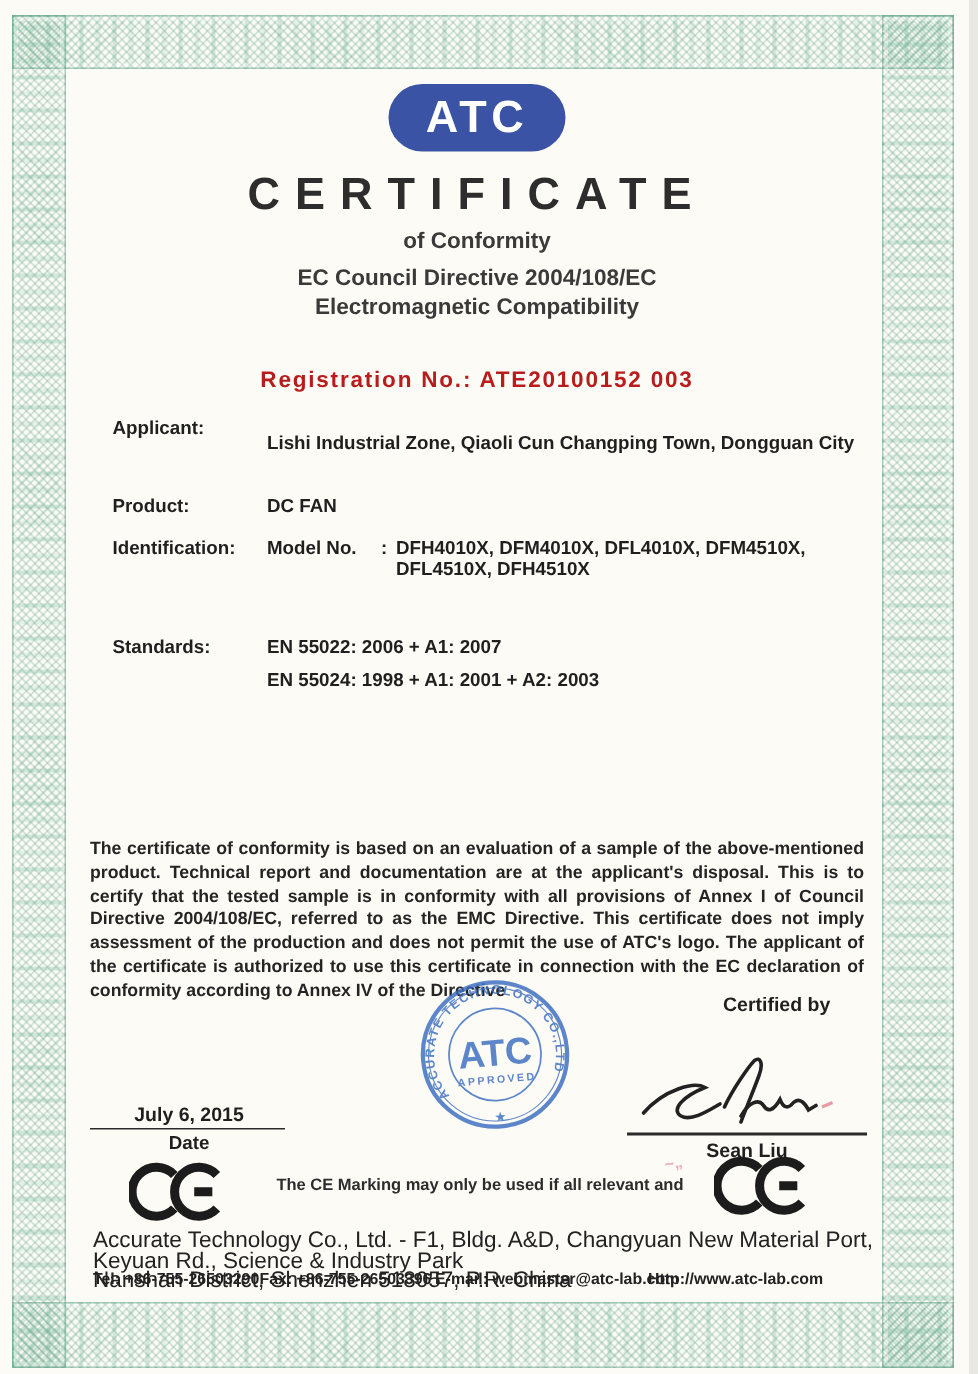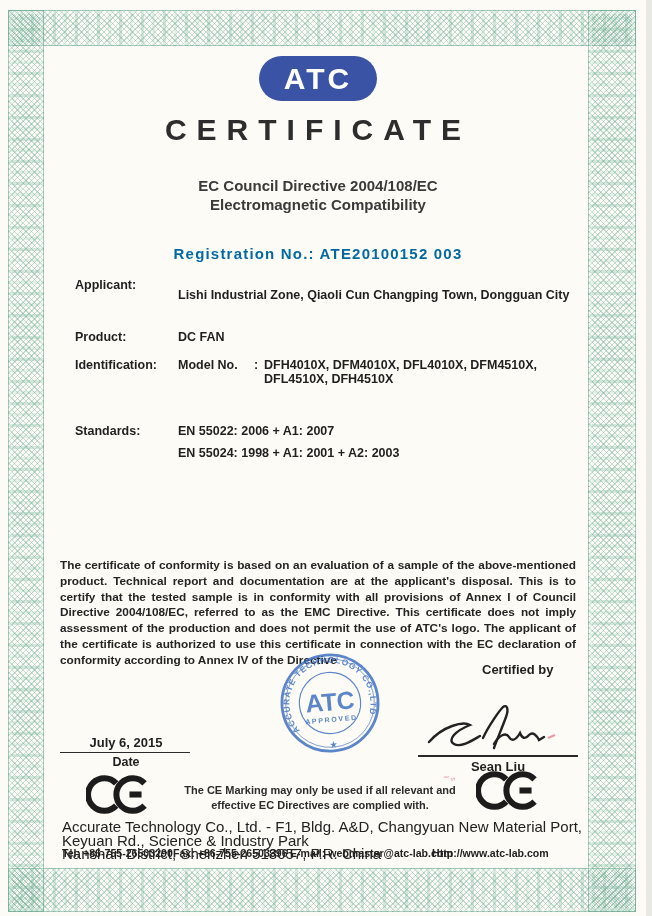--- a/index.html
+++ b/index.html
@@ -33,21 +33,21 @@
   .band.right{right:16px;top:10px;bottom:4px;width:46px;}
   .edge-strip{position:absolute;right:0;top:0;bottom:0;width:6px;background:#e9e9e4;}
   
   .center-zone{position:absolute;left:40px;right:56px;text-align:center;}
   .logo-pill{
     display:inline-block;width:118px;height:45px;line-height:45px;border-radius:23px;
     background:#3b53a4;color:#ffffff;font-weight:700;font-size:30px;letter-spacing:3px;
   }
   .title{font-size:30px;font-weight:700;letter-spacing:10px;color:#2d2d2d;}
   .subtitle,.dir1,.dir2{font-size:15px;font-weight:700;color:#3a3a3a;}
-  .registration{font-size:15px;font-weight:700;letter-spacing:1.2px;color:#0369a1;}
+  .registration{font-size:15px;font-weight:700;letter-spacing:1.2px;color:#b91c1c;}
   
   .lbl{position:absolute;left:75px;font-size:12.5px;font-weight:700;}
   .val{position:absolute;left:178px;font-size:12.5px;font-weight:700;}
   .colon{position:absolute;left:254px;font-size:12.5px;font-weight:700;}
   .modelval{position:absolute;left:264px;width:300px;font-size:12.5px;font-weight:700;}
   
   .body-par{
     position:absolute;left:60px;top:529px;width:516px;
     font-size:11.8px;font-weight:700;line-height:15.8px;text-align:justify;color:#242424;margin-top:29px;
   }
@@ -84,20 +84,21 @@
   <div class="band h top"></div>
   <div class="band h bottom"></div>
   <div class="band v left"></div>
   <div class="band v right"></div>
   <div class="edge-strip"></div>
 
   <div class="center-zone" style="top:56px;">
     <span class="logo-pill">ATC</span>
   </div>
   <div class="center-zone title" style="top:113px;">CERTIFICATE</div>
+  <div class="center-zone subtitle" style="top:152px;">of Conformity</div>
   <div class="center-zone dir1" style="top:177px;">EC Council Directive 2004/108/EC</div>
   <div class="center-zone dir2" style="top:196px;">Electromagnetic Compatibility</div>
   <div class="center-zone registration" style="top:245px;">Registration No.: ATE20100152 003</div>
 
   <div class="lbl" style="top:278px;">Applicant:</div>
   <div class="val" style="top:288px;">Lishi Industrial Zone, Qiaoli Cun Changping Town, Dongguan City</div>
 
   <div class="lbl" style="top:330px;">Product:</div>
   <div class="val" style="top:330px;">DC FAN</div>
 
@@ -145,21 +146,20 @@
 
   <svg class="ce leftce" viewBox="0 0 106 70">
     <g fill="none" stroke="#1c1c1c" stroke-width="10">
       <path d="M 50,16.5 A 27,27 0 1 0 50,53.5"></path>
       <path d="M 97,16.5 A 27,27 0 1 0 97,53.5"></path>
       <path d="M 72,35 L 92,35"></path>
     </g>
   </svg>
   <div class="ce-note">
     <span>The CE Marking may only be used if all relevant and</span><br>
-    <span>effective EC Directives are complied with.</span>
   </div>
   <span class="artifact" style="left:443px;top:770px;">~„</span>
   <svg class="ce rightce" viewBox="0 0 106 70">
     <g fill="none" stroke="#1c1c1c" stroke-width="10">
       <path d="M 50,16.5 A 27,27 0 1 0 50,53.5"></path>
       <path d="M 97,16.5 A 27,27 0 1 0 97,53.5"></path>
       <path d="M 72,35 L 92,35"></path>
     </g>
   </svg>
 

